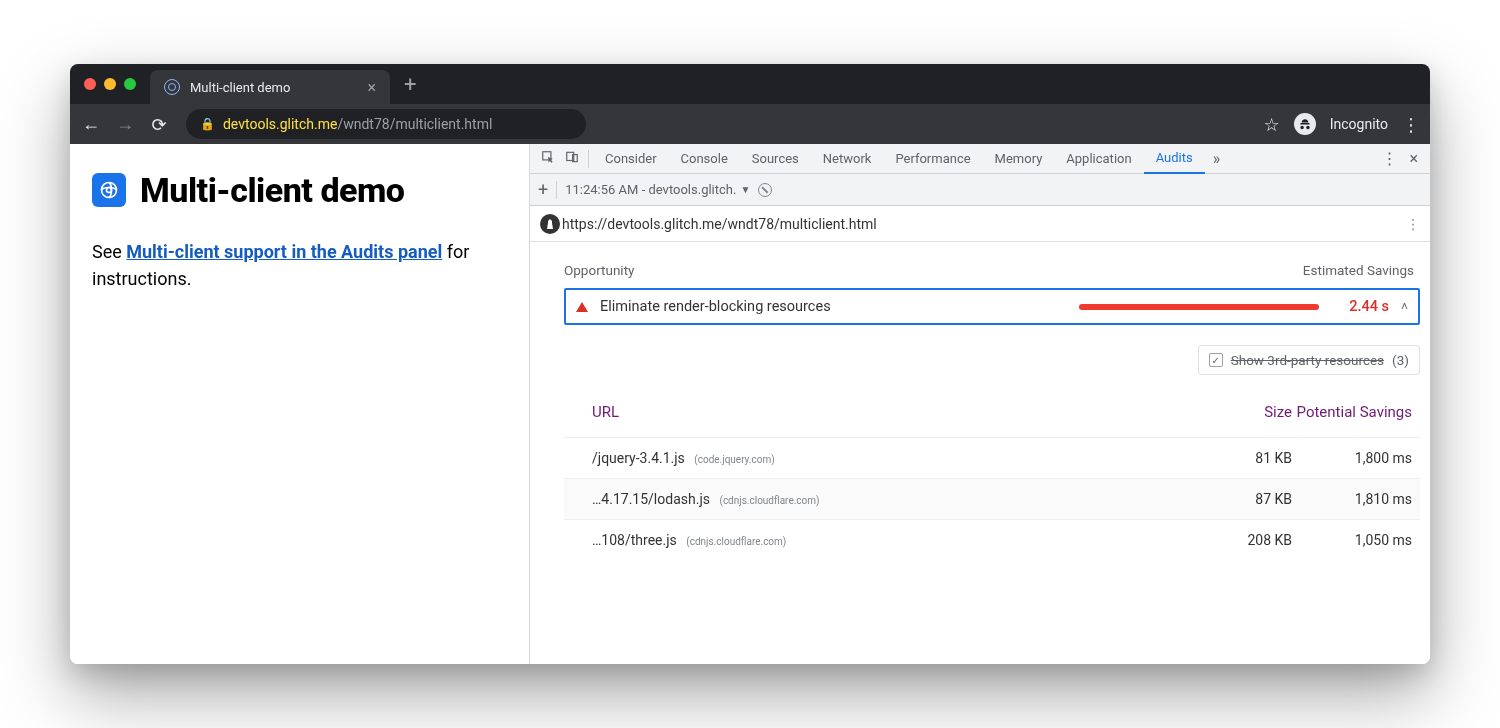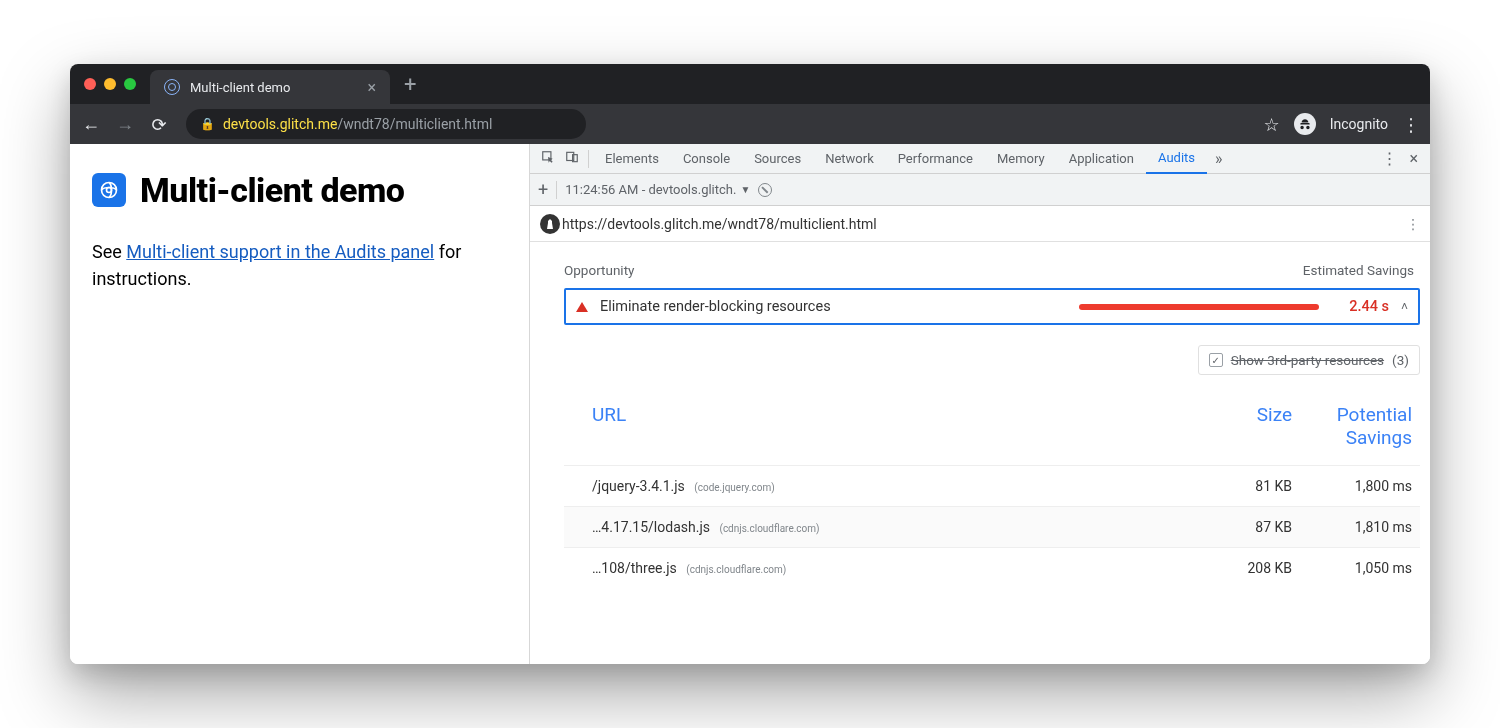--- a/index.html
+++ b/index.html
@@ -44,21 +44,21 @@
   .content { flex:1; display:flex; min-height:0;}
   .page { width:460px; padding:26px 22px; border-right:1px solid #d7d7d7; background:#fff;}
   .page-head{ display:flex; align-items:center; gap:14px; margin-bottom:28px;}
   .page-logo{
     width:34px;height:34px;border-radius:6px;background:#1a73e8;
     display:flex;align-items:center;justify-content:center;
   }
   .page-logo svg{width:20px;height:20px;stroke:#fff;fill:none;stroke-width:2;}
   .page-title{ font-size:34px; font-weight:800; letter-spacing:-0.5px;}
   .page-body{ font-size:18px; line-height:1.5; }
-  .page-body a{ color:#155cc0; font-weight:400; text-decoration:underline;}
+  .page-body a{ color:#155cc0; font-weight:700; text-decoration:underline;}
   
   .devtools{ flex:1; display:flex; flex-direction:column; background:#f1f3f4; min-width:0;}
   .dt-tabs{ height:30px; background:#f1f3f4; border-bottom:1px solid #d0d0d0; display:flex; align-items:center; font-size:13px; color:#5f6368; padding:0 6px; gap:0;}
   .dt-tabs .ico{ width:24px; text-align:center; color:#5f6368; cursor:pointer; font-size:14px;}
   .dt-tabs .sep{ width:1px; height:18px; background:#d0d0d0; margin:0 4px;}
   .dt-tab{ padding:0 12px; height:30px; display:flex; align-items:center; cursor:pointer;}
   .dt-tab.active{ color:#1a73e8; border-bottom:2px solid #1a73e8; height:30px; margin-bottom:-1px; background:#fff0;}
   .dt-tabs .spacer{flex:1;}
   .dt-tabs .more{ font-size:16px; padding:0 8px; cursor:pointer;}
   .dt-tabs .kebab2{ font-size:16px; padding:0 6px; cursor:pointer;}
@@ -103,21 +103,21 @@
     margin:20px 0 18px auto; width:fit-content; float:right; clear:both;
     border:1px solid #e0e0e0; border-radius:3px; padding:6px 10px; font-size:13.5px; color:#5f6368;
     display:flex; align-items:center; gap:8px;
   }
   .thirdparty .cb{
     width:14px;height:14px;border:1px solid #9aa0a6;border-radius:2px;display:flex;align-items:center;justify-content:center;font-size:10px;color:#5f6368;
   }
   .thirdparty .lbl{ text-decoration:line-through;}
   .thirdparty .cnt{ text-decoration:none;}
   .tbl{ clear:both; width:100%; font-size:14px; color:#333;}
-  .tbl-head{ display:flex; padding:10px 8px 16px 28px; color:#3b82f6; font-size:19px;}
+  .tbl-head{ display:flex; padding:10px 8px 16px 28px; color:#701a75; font-size:15px;}
   .tbl-head .c1{flex:1;} .tbl-head .c2{width:90px;text-align:right;} .tbl-head .c3{width:120px;text-align:right;}
   .tbl-row{ display:flex; padding:12px 8px 12px 28px; border-top:1px solid #eee;}
   .tbl-row:nth-child(even){ background:#fafafa;}
   .tbl-row .c1{flex:1;}
   .tbl-row .c1 .dom{ color:#80868b; font-size:10px; margin-left:6px;}
   .tbl-row .c2{width:90px;text-align:right;}
   .tbl-row .c3{width:120px;text-align:right;}
 </style>
 </head>
 <body>
@@ -188,21 +188,21 @@
               </svg>
           </span>
           <span class="ico">
             <svg width="14" height="14" viewBox="0 0 24 24" fill="none" stroke="#5f6368" stroke-width="2">
                 <rect x="3" y="4" width="12" height="14"></rect>
                 <rect x="13" y="8" width="8" height="12"></rect>
               </svg>
           </span>
           <span class="sep"></span>
           <div id="dt-tabs-host" style="display:flex;">
-              <div class="dt-tab">Elements</div>
+              <div class="dt-tab">Consider</div>
               <div class="dt-tab">Console</div>
               <div class="dt-tab">Sources</div>
               <div class="dt-tab">Network</div>
               <div class="dt-tab">Performance</div>
               <div class="dt-tab">Memory</div>
               <div class="dt-tab">Application</div>
               <div class="dt-tab active">Audits</div>
             </div>
           <span class="more">»</span>
           <span class="spacer"></span>

